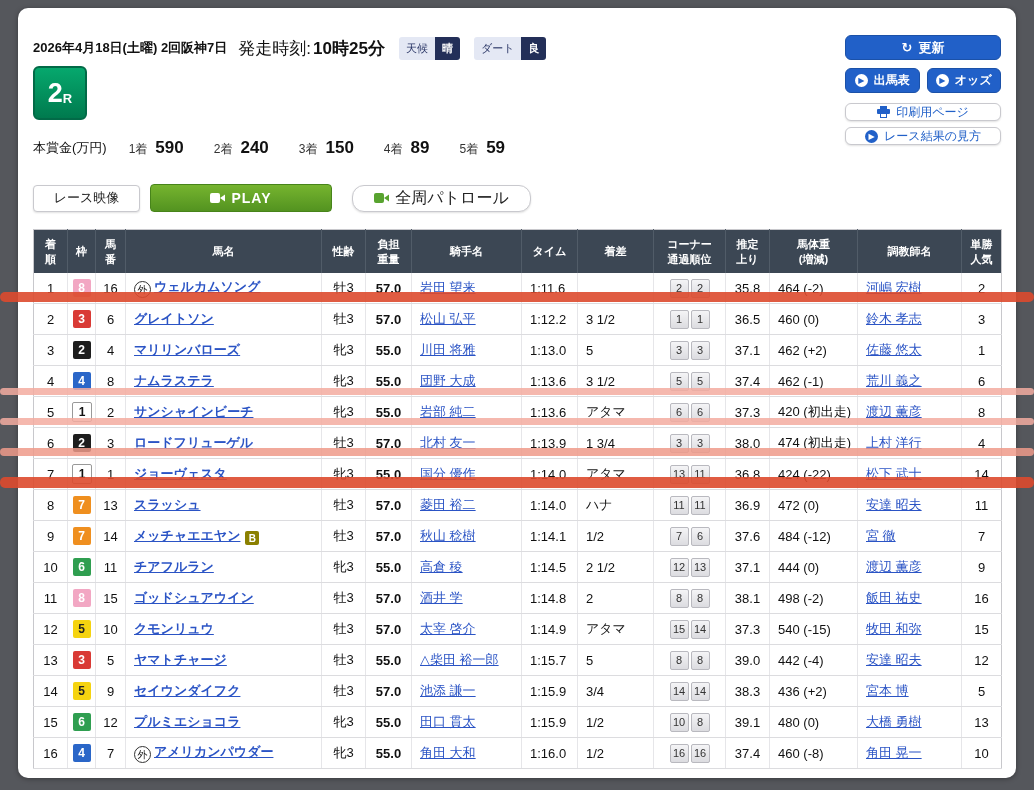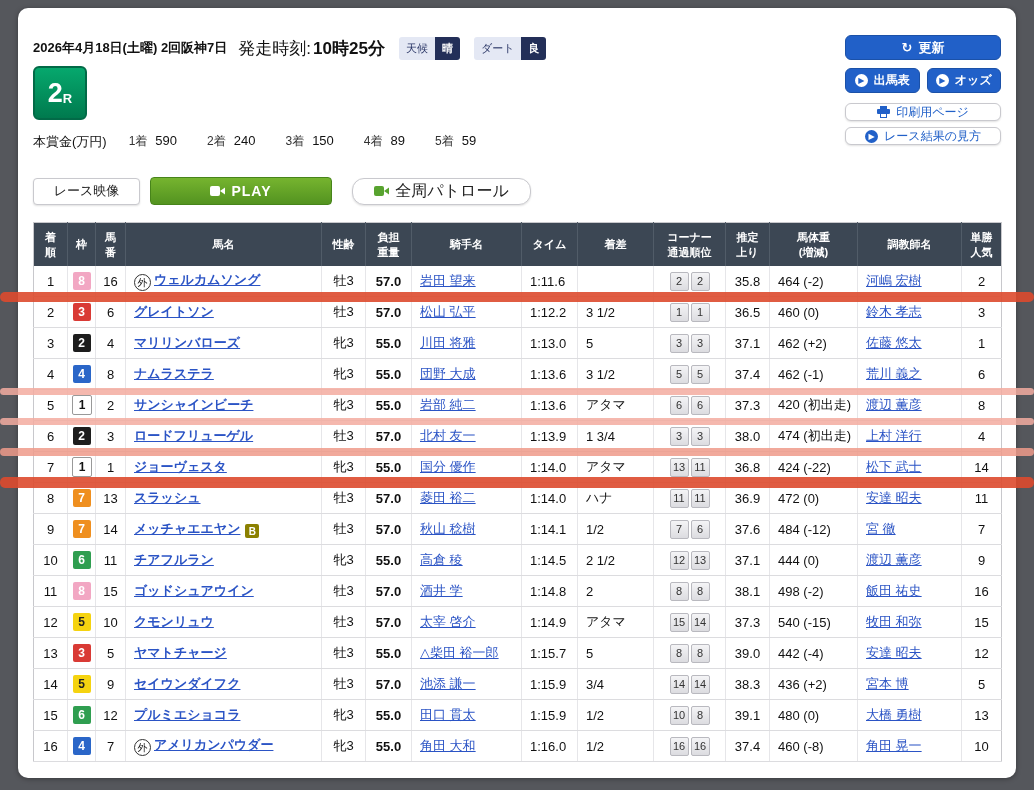--- a/index.html
+++ b/index.html
@@ -43,26 +43,26 @@
     display:flex;align-items:center;justify-content:center;color:#fff;flex:0 0 auto;
   }
   .race-no-num{font-size:27px;font-weight:bold;line-height:1;}
   .race-no-r{font-size:13px;font-weight:bold;margin-top:10px;}
   .race-titles{margin-left:12px;}
   .race-title{font-size:22px;font-weight:bold;margin-top:2px;}
   .race-cond{font-size:13px;margin-top:8px;color:#222;}
   .race-cond .course{margin-left:26px;}
   .course-val{font-size:16px;}
   
-  .prize-row{margin-top:13px;font-size:13px;display:flex;align-items:flex-start;}
+  .prize-row{margin-top:18px;font-size:13px;display:flex;align-items:center;}
   .prize-label{margin-right:22px;}
   .prize-items{display:inline-flex;gap:30px;}
   .prize-pair{display:inline-flex;align-items:baseline;gap:8px;}
   .prize-place{font-size:12px;color:#333;}
-  .prize-amt{font-size:13px;}
+  .prize-amt{font-size:17px;font-weight:bold;}
   
   .media-row{margin-top:26px;display:flex;align-items:center;}
   .btn-video{width:107px;height:27px;background:#fff;border:1px solid #c9c9ce;border-radius:4px;color:#222;font-size:13px;box-shadow:0 1px 2px rgba(0,0,0,.12);}
   .btn-play{
     width:182px;height:28px;margin-left:10px;border-radius:4px;
     background:linear-gradient(180deg,#76b42f,#539320);border:1px solid #47841a;
     color:#fff;font-weight:bold;font-size:14px;letter-spacing:1px;
   }
   .btn-patrol{width:179px;height:27px;margin-left:20px;background:#fff;border:1px solid #c9c9ce;border-radius:12px;color:#222;font-size:16px;box-shadow:0 1px 2px rgba(0,0,0,.12);}
   

